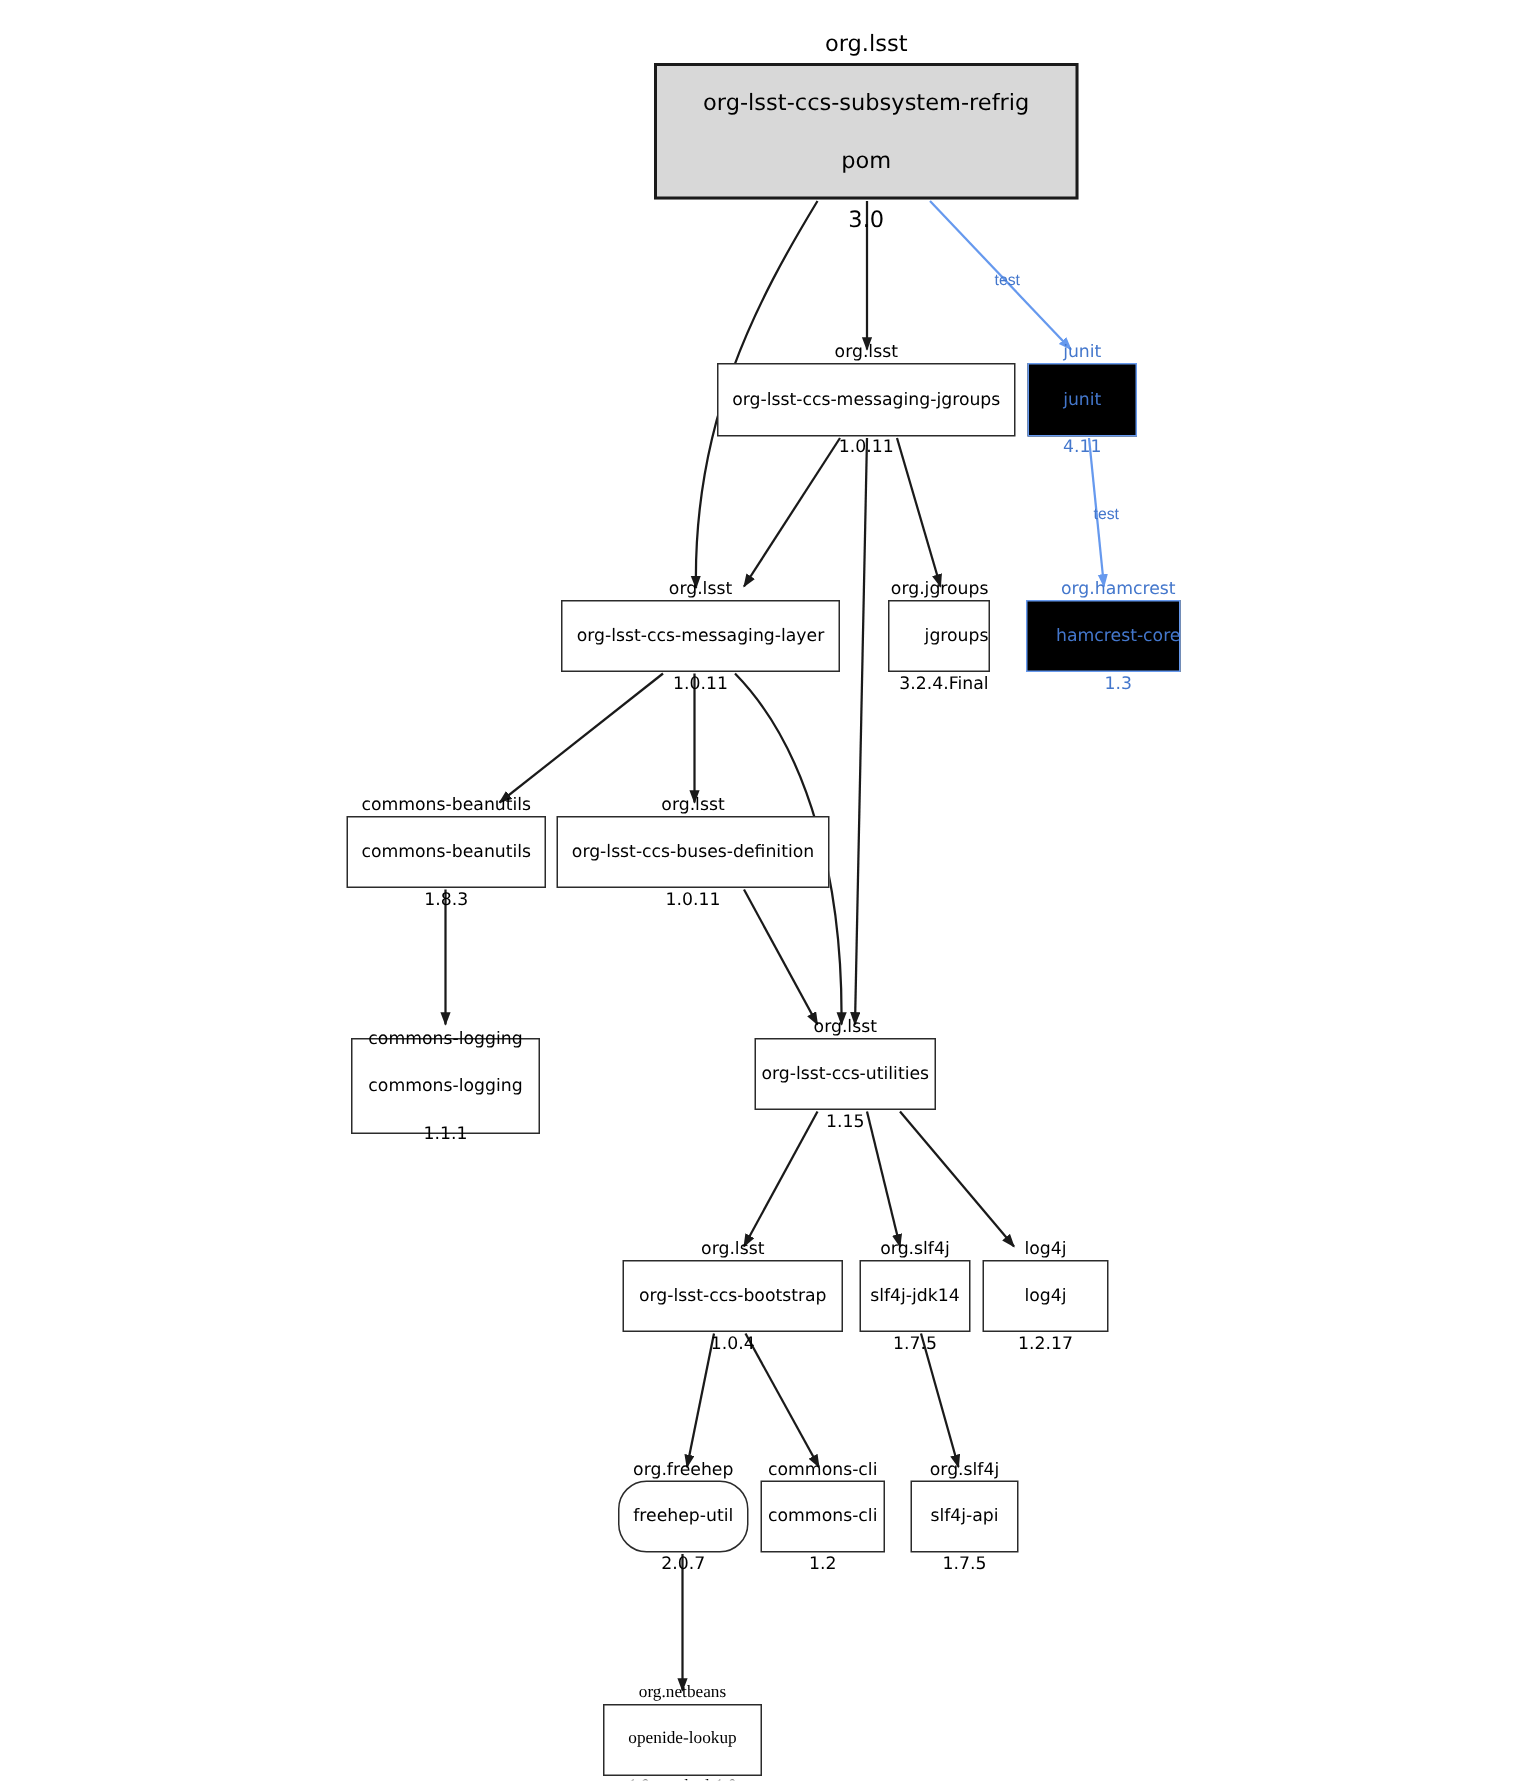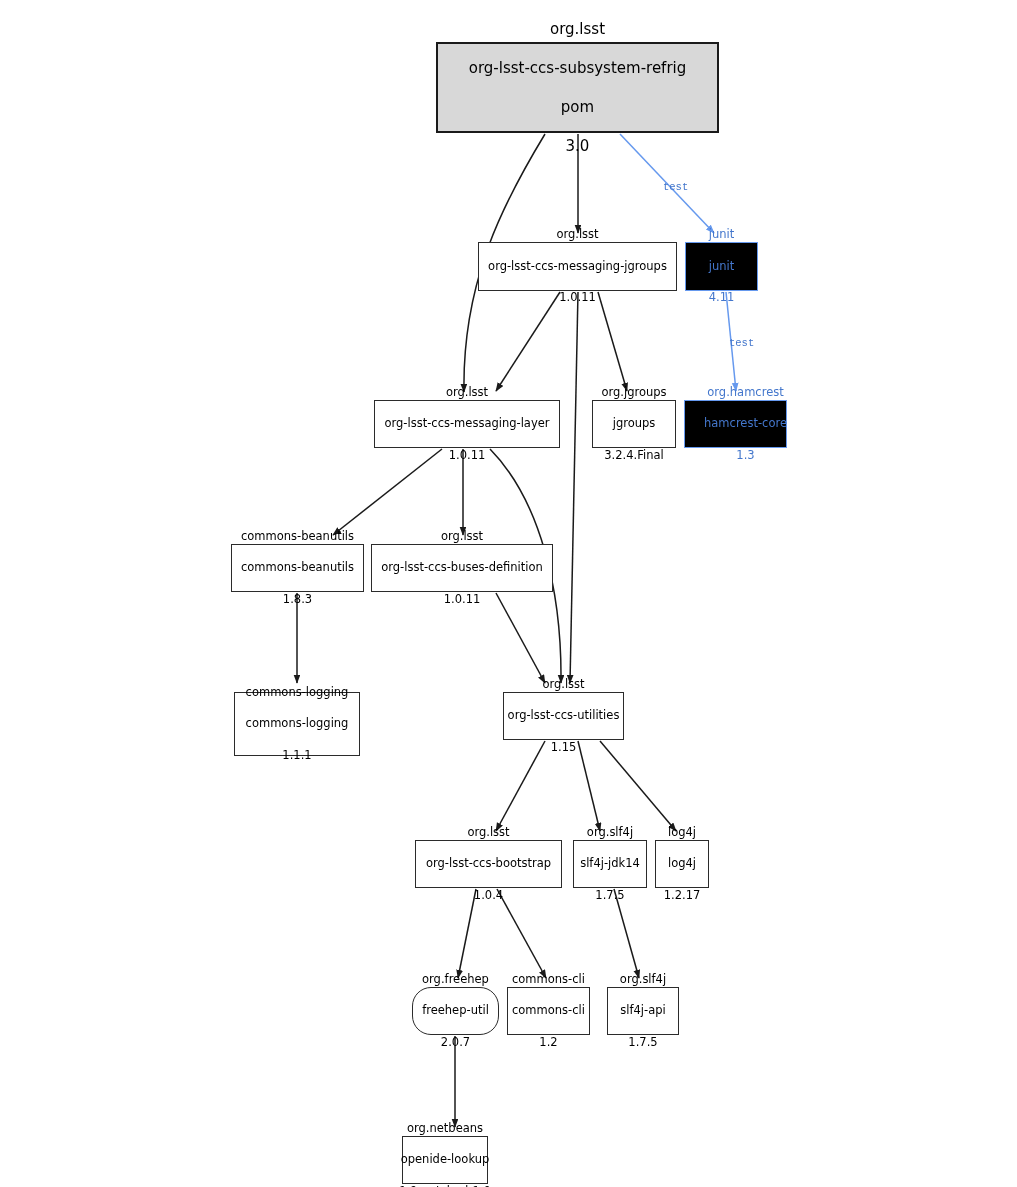--- a/index.html
+++ b/index.html
@@ -64,21 +64,21 @@
   .node.test-scope {
     border: 1.6px solid #6699ee;
     background: #000000;
     color: #4477cc;
   }
   .node .line {
     display: block;
   }
   .edge-label {
     position: absolute;
-    font-family: Liberation Mono, monospace;
+    font-family: Liberation Sans, sans-serif;
     font-size: 10.5px;
     color: #4477cc;
     white-space: nowrap;
   }
 </style>
 </head>
 <body>
 
 <div id="canvas">
 
@@ -153,21 +153,21 @@
       <div class="node test-scope" style="left: 685px; top: 242px; width: 73px; height: 49px;">
         <span class="line">junit</span>
         <span class="line">junit</span>
         <span class="line">4.11</span>
       </div>
       <div class="node" style="left: 374px; top: 400px; width: 186px; height: 48px;">
         <span class="line">org.lsst</span>
         <span class="line">org-lsst-ccs-messaging-layer</span>
         <span class="line">1.0.11</span>
       </div>
-      <div class="node" style="left: 592px; top: 400px; width: 84px; height: 48px;">
+      <div class="node" style="left: 592px; top: 400px; width: 68px; height: 48px; align-items: flex-end;">
         <span class="line">org.jgroups</span>
         <span class="line">jgroups</span>
         <span class="line">3.2.4.Final</span>
       </div>
       <div class="node test-scope" style="left: 684px; top: 400px; width: 103px; height: 48px; padding-left: 20px;">
         <span class="line">org.hamcrest</span>
         <span class="line">hamcrest-core</span>
         <span class="line">1.3</span>
       </div>
       <div class="node" style="left: 231px; top: 544px; width: 133px; height: 48px;">
@@ -193,41 +193,41 @@
       <div class="node" style="left: 415px; top: 840px; width: 147px; height: 48px;">
         <span class="line">org.lsst</span>
         <span class="line">org-lsst-ccs-bootstrap</span>
         <span class="line">1.0.4</span>
       </div>
       <div class="node" style="left: 573px; top: 840px; width: 74px; height: 48px;">
         <span class="line">org.slf4j</span>
         <span class="line">slf4j-jdk14</span>
         <span class="line">1.7.5</span>
       </div>
-      <div class="node" style="left: 655px; top: 840px; width: 54px; height: 48px; text-align: right;">
+      <div class="node" style="left: 655px; top: 840px; width: 84px; height: 48px; text-align: right;">
         <span class="line">log4j</span>
         <span class="line">log4j</span>
         <span class="line">1.2.17</span>
       </div>
       <div class="node" style="left: 412px; top: 987px; width: 87px; height: 48px; border-radius: 19px;">
         <span class="line">org.freehep</span>
         <span class="line">freehep-util</span>
         <span class="line">2.0.7</span>
       </div>
       <div class="node" style="left: 507px; top: 987px; width: 83px; height: 48px;">
         <span class="line">commons-cli</span>
         <span class="line">commons-cli</span>
         <span class="line">1.2</span>
       </div>
       <div class="node" style="left: 607px; top: 987px; width: 72px; height: 48px;">
         <span class="line">org.slf4j</span>
         <span class="line">slf4j-api</span>
         <span class="line">1.7.5</span>
       </div>
-      <div class="node" style="left: 402px; top: 1136px; width: 86px; height: 48px;">
+      <div class="node" style="left: 402px; top: 1136px; width: 106px; height: 48px; font-family: Liberation Serif, serif;">
         <span class="line">org.netbeans</span>
         <span class="line">openide-lookup</span>
         <span class="line">1.9-patched-1.0</span>
       </div>
     </div>
 
   <div id="label-layer">
       <div class="edge-label" style="left: 663px; top: 181px;">test</div>
       <div class="edge-label" style="left: 729px; top: 337px;">test</div>
     </div>

